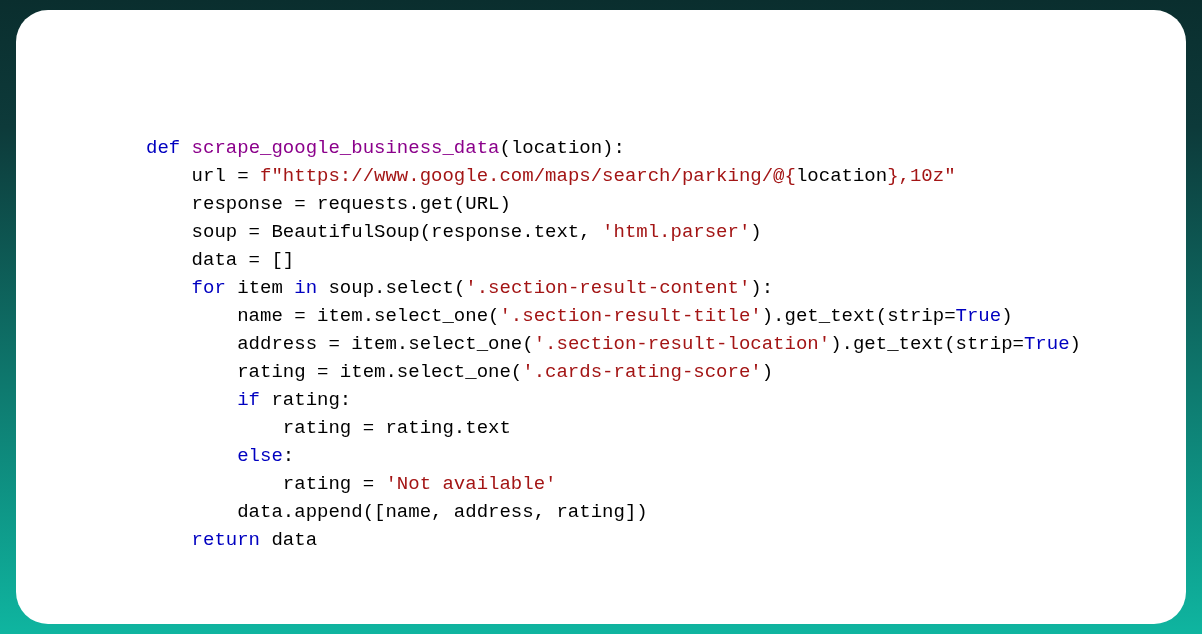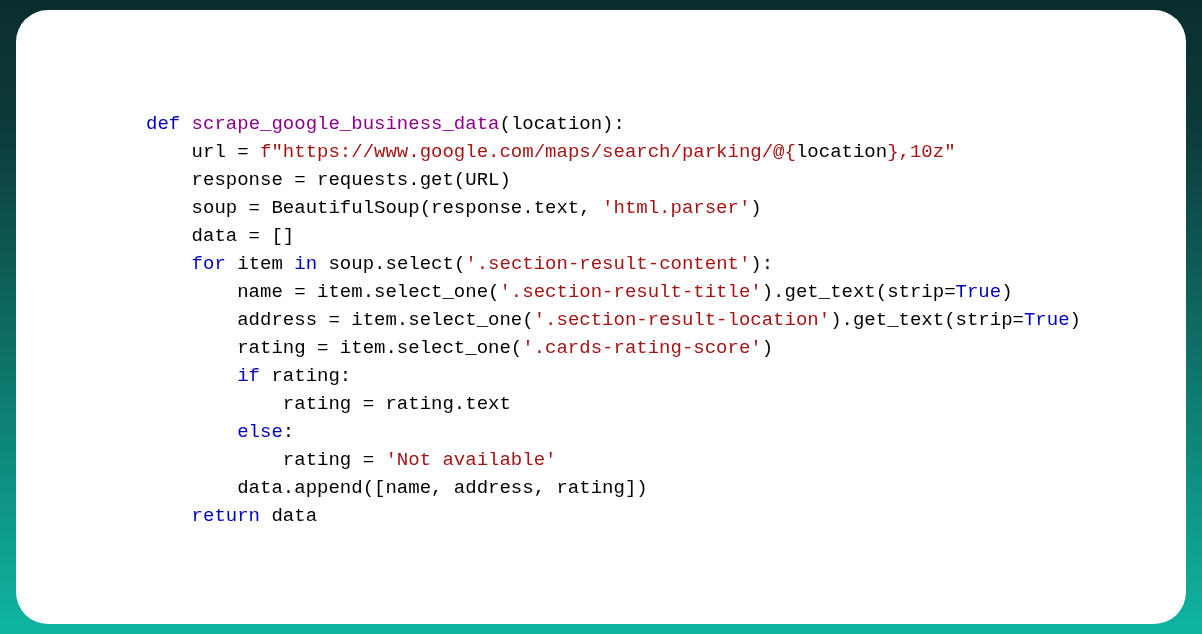--- a/index.html
+++ b/index.html
@@ -23,20 +23,21 @@
       height: 614px;
       padding: 100px 120px 80px 130px;
       overflow: hidden;
     }
     .code-block {
       font-size: 19px;
       line-height: 28px;
       white-space: pre;
       font-family: 'Consolas', 'Monaco', 'Courier New', monospace;
       color: #000000;
+      margin-top: 24px;
     }
     .kw { color: #0000c0; }
     .fn { color: #8b008b; }
     .str { color: #a31515; }
     .bool { color: #0000c0; }
   </style>
 </head>
 <body>
 
 <div class="code-container">

